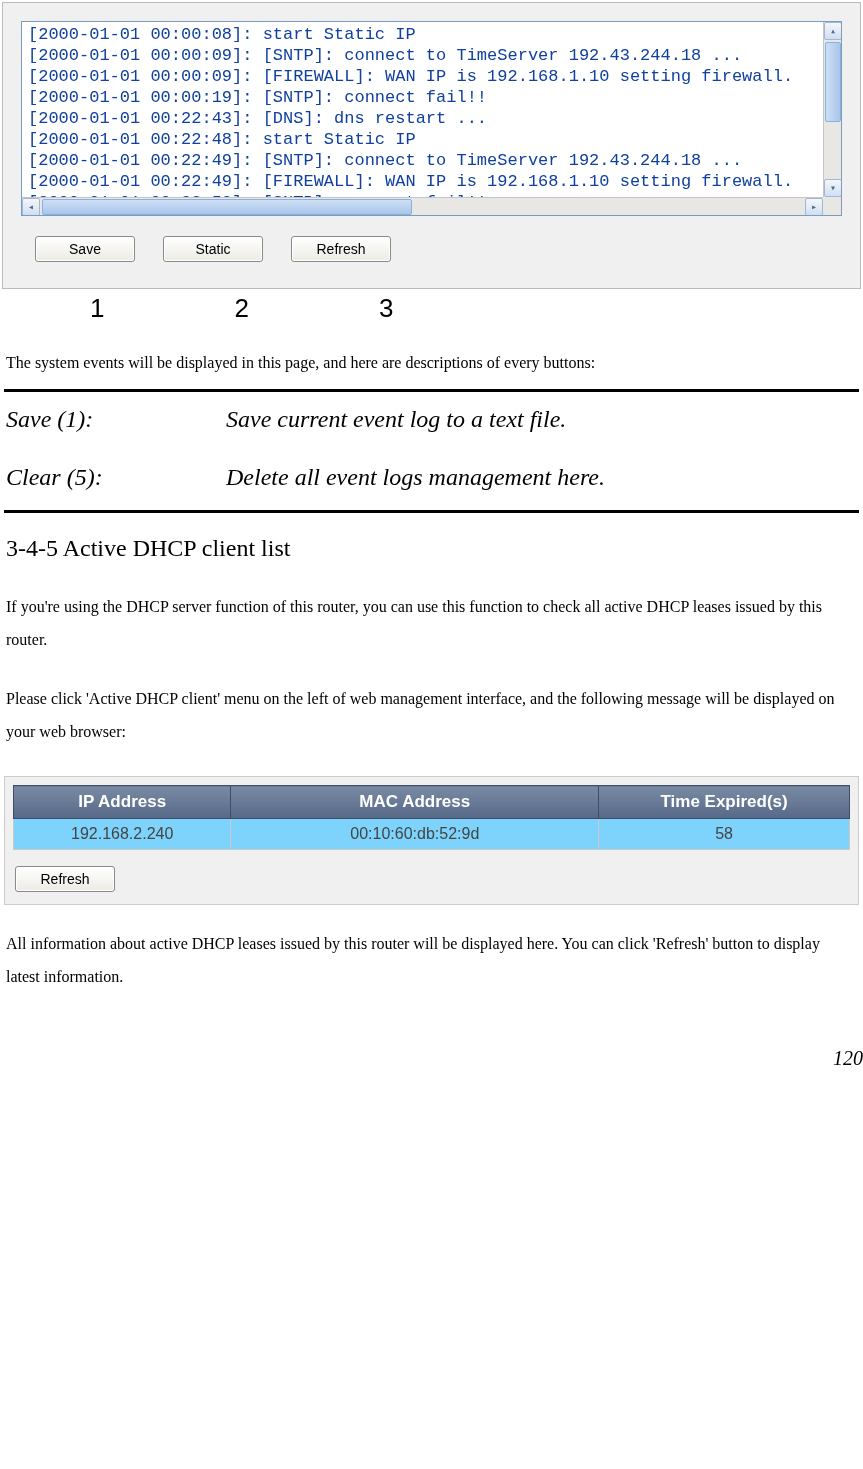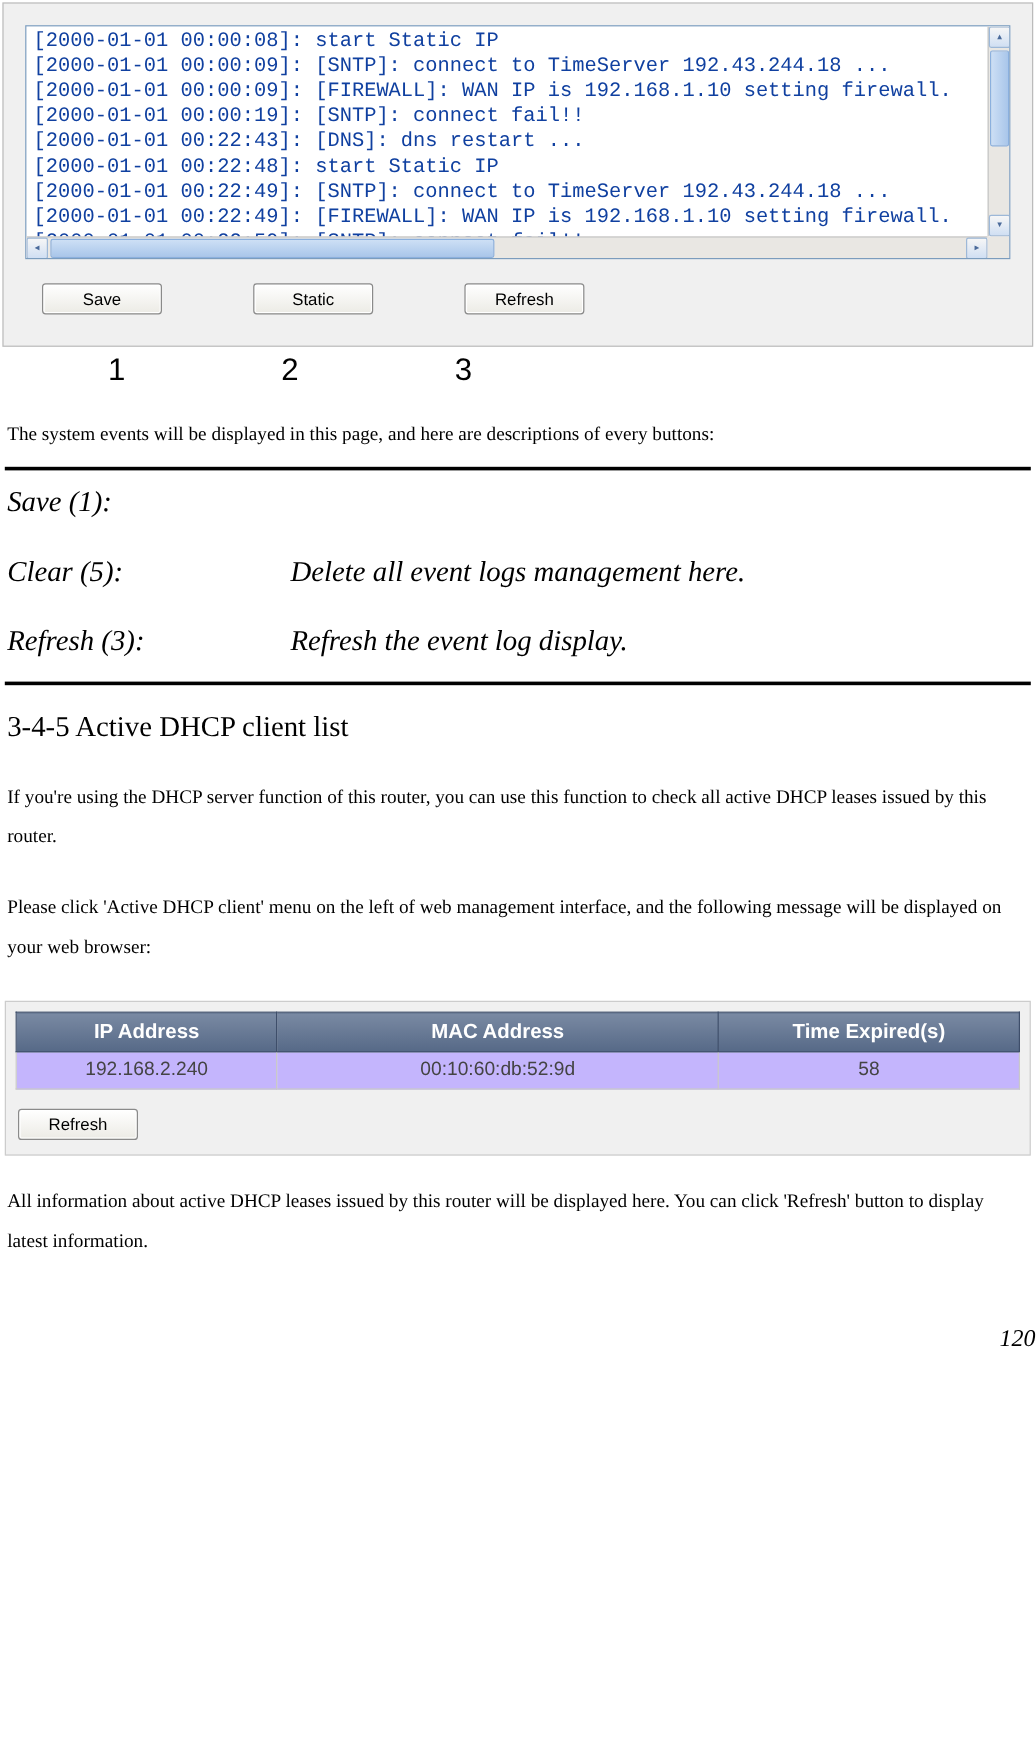--- a/index.html
+++ b/index.html
@@ -84,21 +84,21 @@
       background: linear-gradient(#cddff5,#a9c6ea);
       border: 1px solid #8bb0de;
       border-radius: 2px;
     }
     .corner {
       position: absolute; right: 0; bottom: 0; width: 18px; height: 18px;
       background: #e9e7e3;
     }
     .btn-row {
       display: flex;
-      gap: 76px;
+      gap: 28px;
       padding: 18px 16px 10px 16px;
     }
     .xp-button {
       width: 100px;
       height: 26px;
       background: linear-gradient(#ffffff,#ecebe5);
       border: 1px solid #8a8a8a;
       border-radius: 3px;
       font-family: Arial, sans-serif;
       font-size: 14px;
@@ -122,21 +122,21 @@
       border: none;
       border-top: 3px solid #000;
       margin: 6px 4px;
     }
     .definitions {
       font-size: 24px;
       font-style: italic;
       line-height: 30px;
       padding: 6px;
     }
-    .def-row { display: flex; margin-bottom: 28px; gap: 16px; }
+    .def-row { display: flex; margin-bottom: 28px; }
     .def-row:last-child { margin-bottom: 6px; }
     .def-label { width: 220px; }
     .def-desc { flex: 1; }
     .section-title {
       font-size: 24px;
       padding: 6px;
       margin-top: 16px;
     }
     .dhcp-panel {
       background: #f0f0f0;
@@ -152,21 +152,21 @@
     }
     .dhcp-table thead th {
       background: linear-gradient(#7a8aa3,#566987);
       color: #fff;
       font-weight: bold;
       font-size: 17px;
       padding: 6px 0;
       border: 1px solid #3e4e6a;
     }
     .dhcp-table tbody td {
-      background: #c4b5fd;
+      background: #7dd3fc;
       text-align: center;
       font-size: 16px;
       color: #444;
       padding: 6px 0;
       border: 1px solid #c9c9c9;
     }
     .dhcp-btn-wrap {
       padding: 16px 2px 4px 2px;
     }
     .page-number {
@@ -216,28 +216,25 @@
   <span>3</span>
 </div>
 
 <div class="body-text">The system events will be displayed in this page, and here are descriptions of every buttons:</div>
 
 <hr class="thick">
 
 <div class="definitions">
   <div class="def-row">
     <div class="def-label">Save (1):</div>
+    <div class="def-desc">Save current event log to a text file.</div>
   </div>
   <div class="def-row">
     <div class="def-label">Clear (5):</div>
     <div class="def-desc">Delete all event logs management here.</div>
-  </div>
-  <div class="def-row">
-    <div class="def-label">Refresh (3):</div>
-    <div class="def-desc">Refresh the event log display.</div>
   </div>
 </div>
 
 <hr class="thick">
 
 <div class="section-title">3-4-5 Active DHCP client list</div>
 
 <div class="body-text">If you're using the DHCP server function of this router, you can use this function to check all active DHCP leases issued by this router.</div>
 
 <div class="body-text">Please click 'Active DHCP client' menu on the left of web management interface, and the following message will be displayed on your web browser:</div>

